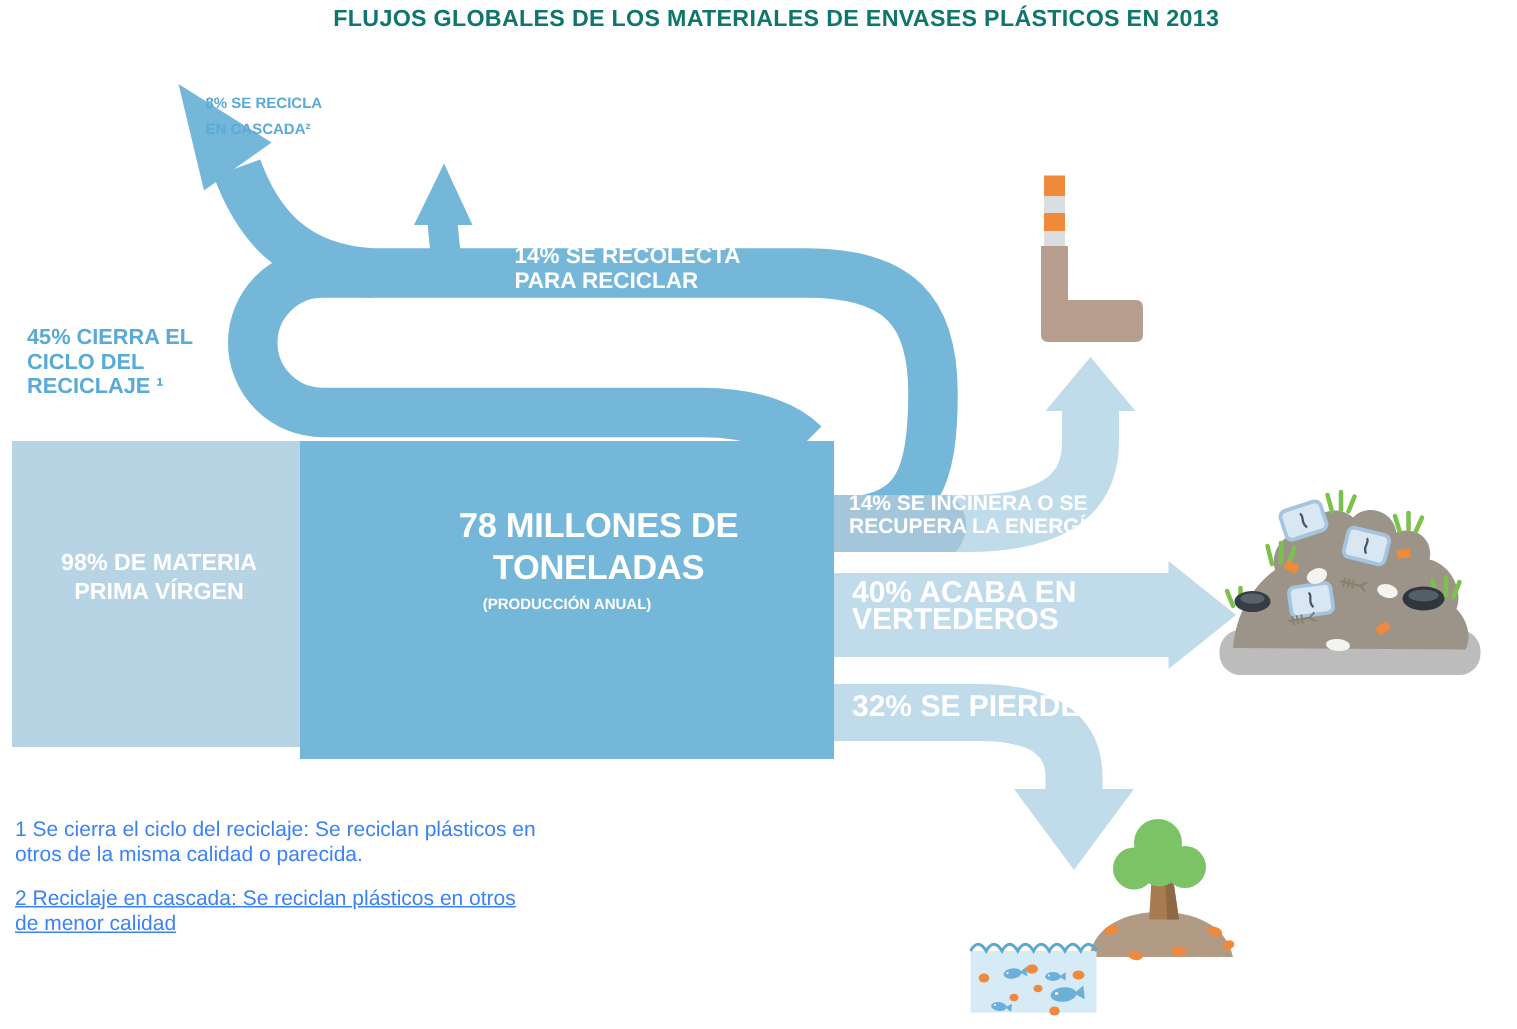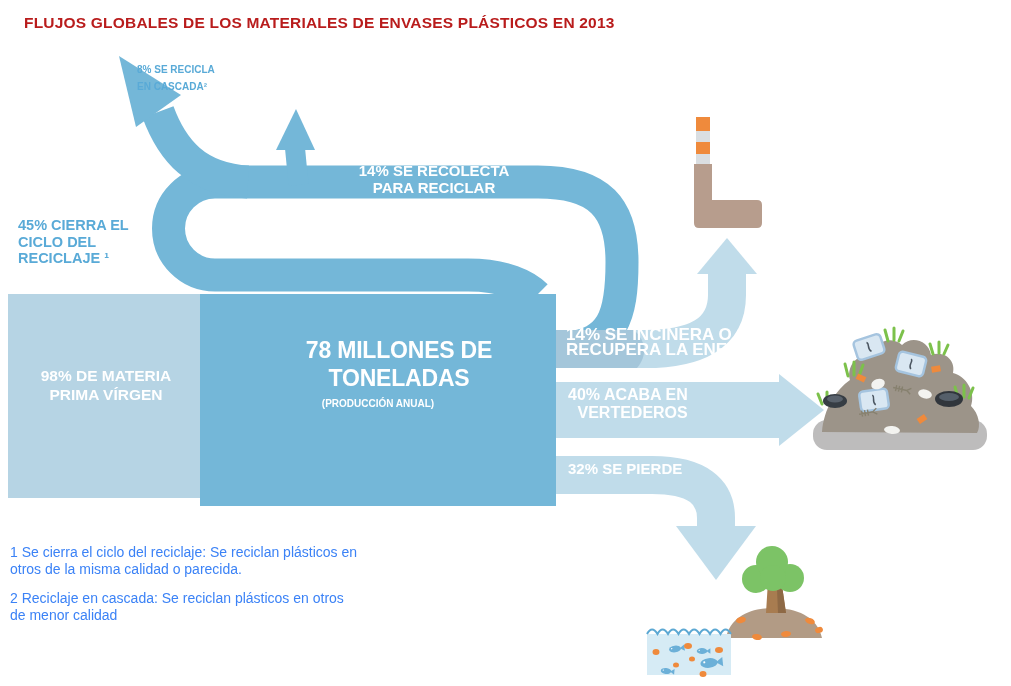--- a/index.html
+++ b/index.html
@@ -3,38 +3,38 @@
 <meta charset="utf-8">
 <style>
   html,body{margin:0;padding:0;background:#ffffff;}
   #stage{
     position:relative;width:1011px;height:686px;background:#ffffff;overflow:hidden;
     font-family:"Liberation Sans",sans-serif;
   }
   #flow-svg{position:absolute;left:0;top:0;}
   .txt{position:absolute;white-space:pre-line;font-weight:bold;}
   .title{
-    left:0;right:0;top:14px;text-align:left;color:#b91c1c;
+    left:0;right:0;top:4px;text-align:center;color:#0f766e;
     font-size:15.5px;letter-spacing:.2px;margin-left:24px;
   }
   .blue-lbl{color:#59aad7;font-size:10px;line-height:17px;}
   .white-lbl{color:#ffffff;}
   .lbl-recycle8{left:137px;top:61px;}
   .lbl-lost4{left:286px;top:61px;}
   .lbl-loop2{left:18px;top:217px;font-size:14.5px;line-height:16.5px;}
-  .lbl-collected{left:343px;top:163px;width:182px;text-align:center;font-size:15px;line-height:16.5px;}
+  .lbl-collected{left:343px;top:163px;width:182px;font-size:15px;line-height:16.5px;}
   .lbl-virgin{left:8px;top:366px;width:196px;text-align:center;font-size:15.5px;line-height:19px;}
   .lbl-tonnes{left:200px;top:336px;width:398px;text-align:center;font-size:23px;line-height:28px;letter-spacing:-.2px;}
   .lbl-prod{left:200px;top:398px;width:356px;text-align:center;font-size:10px;}
-  .lbl-incin{left:566px;top:328px;font-size:17px;line-height:14.5px;}
-  .lbl-landfill{left:568px;top:386px;font-size:16px;line-height:18px;text-align:right;}
-  .lbl-lost32{left:568px;top:460px;font-size:15px;}
+  .lbl-incin{left:566px;top:328px;font-size:14px;line-height:14.5px;}
+  .lbl-landfill{left:568px;top:386px;font-size:20px;line-height:18px;}
+  .lbl-lost32{left:568px;top:460px;font-size:20px;}
   .footnote{color:#3b82f6;font-size:14px;line-height:16.5px;font-weight:normal;position:absolute;white-space:pre-line;}
   .fn1{left:10px;top:544px;}
-  .fn2{left:10px;top:590px;}
+  .fn2{left:10px;top:590px;text-decoration:underline;}
 </style>
 </head>
 <body>
 
 <div id="stage">
 
   <svg id="flow-svg" width="1011" height="686" viewBox="0 0 1011 686">
 
     <g>
       <path d="M 566 348 C 612 344 622 318 622 262 C 622 208 600 182 538 182 L 215 182 A 46.5 46.5 0 0 0 215 275 L 468 275 C 505 275 526 286 536 296" fill="none" stroke="#74b7d8" stroke-width="33"></path>

